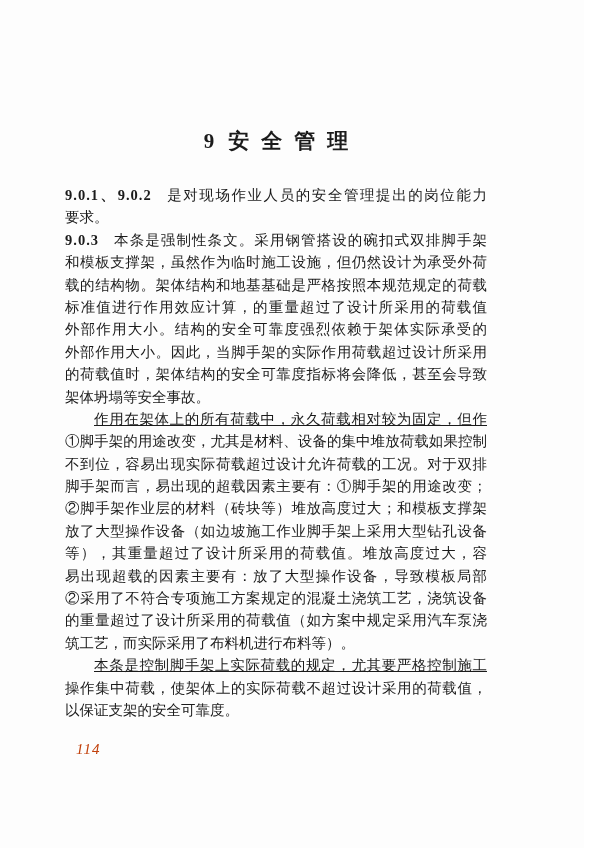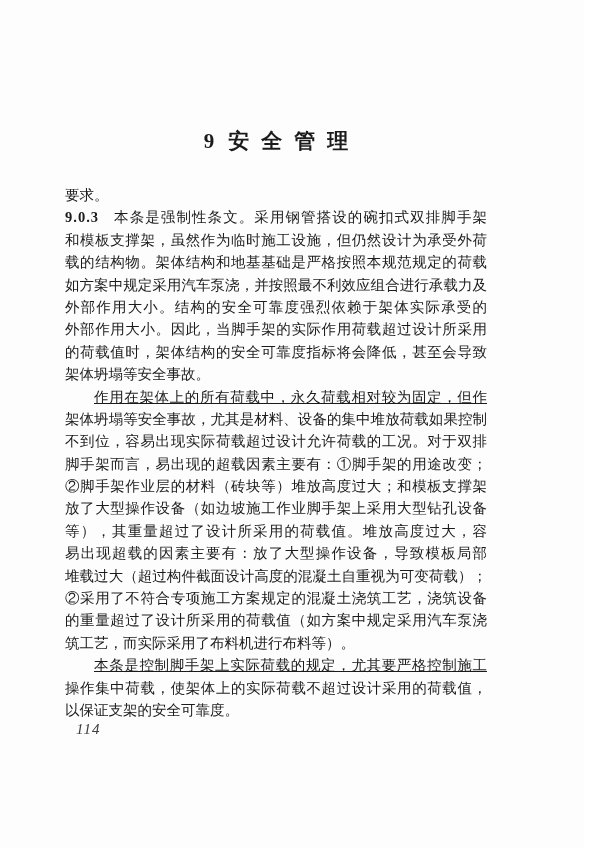--- a/index.html
+++ b/index.html
@@ -32,52 +32,52 @@
     text-align-last:justify;
     text-justify:inter-ideograph;
     white-space:normal;
   }
   .line.pend{text-align-last:left;}
   .line.indent{text-indent:29px;text-decoration:underline;}
   .clause{font-weight:bold;letter-spacing:1px;}
   .gap{display:inline-block;width:14px;}
   
   .page-num{
-    position:absolute;left:76px;top:721px;
-    font-style:italic;font-size:15px;letter-spacing:1px;color:#404040;
+    position:absolute;left:76px;top:741px;
+    font-style:italic;font-size:15px;letter-spacing:1px;color:#c2410c;
   }
 </style>
 </head>
 <body>
 
 <div class="page">
 
   <div class="title-row">
     <span class="t-num">9</span><span class="t-text">安全管理</span>
   </div>
 
   <div class="body-col" id="body-col">
+      <div class="line"><span class="clause">9.0.1、9.0.2</span><span class="gap"></span><span>是对现场作业人员的安全管理提出的岗位能力</span></div>
       <div class="line pend">要求。</div>
       <div class="line"><span class="clause">9.0.3</span><span class="gap"></span><span>本条是强制性条文。采用钢管搭设的碗扣式双排脚手架</span></div>
       <div class="line">和模板支撑架，虽然作为临时施工设施，但仍然设计为承受外荷</div>
       <div class="line">载的结构物。架体结构和地基基础是严格按照本规范规定的荷载</div>
-      <div class="line">如方案中规定采用汽车泵浇，并按照最不利效应组合进行承载力及</div>
+      <div class="line">标准值进行作用效应计算，的重量超过了设计所采用的荷载值</div>
       <div class="line">外部作用大小。结构的安全可靠度强烈依赖于架体实际承受的</div>
       <div class="line">外部作用大小。因此，当脚手架的实际作用荷载超过设计所采用</div>
       <div class="line">的荷载值时，架体结构的安全可靠度指标将会降低，甚至会导致</div>
       <div class="line pend">架体坍塌等安全事故。</div>
       <div class="line indent">作用在架体上的所有荷载中，永久荷载相对较为固定，但作</div>
-      <div class="line">架体坍塌等安全事故，尤其是材料、设备的集中堆放荷载如果控制</div>
+      <div class="line">①脚手架的用途改变，尤其是材料、设备的集中堆放荷载如果控制</div>
       <div class="line">不到位，容易出现实际荷载超过设计允许荷载的工况。对于双排</div>
       <div class="line">脚手架而言，易出现的超载因素主要有：①脚手架的用途改变；</div>
       <div class="line">②脚手架作业层的材料（砖块等）堆放高度过大；和模板支撑架</div>
       <div class="line">放了大型操作设备（如边坡施工作业脚手架上采用大型钻孔设备</div>
       <div class="line">等），其重量超过了设计所采用的荷载值。堆放高度过大，容</div>
       <div class="line">易出现超载的因素主要有：放了大型操作设备，导致模板局部</div>
-      <div class="line">堆载过大（超过构件截面设计高度的混凝土自重视为可变荷载）；</div>
       <div class="line">②采用了不符合专项施工方案规定的混凝土浇筑工艺，浇筑设备</div>
       <div class="line">的重量超过了设计所采用的荷载值（如方案中规定采用汽车泵浇</div>
       <div class="line pend">筑工艺，而实际采用了布料机进行布料等）。</div>
       <div class="line indent">本条是控制脚手架上实际荷载的规定，尤其要严格控制施工</div>
       <div class="line">操作集中荷载，使架体上的实际荷载不超过设计采用的荷载值，</div>
       <div class="line pend">以保证支架的安全可靠度。</div>
     </div>
 
   <div class="page-num">114</div>
 

